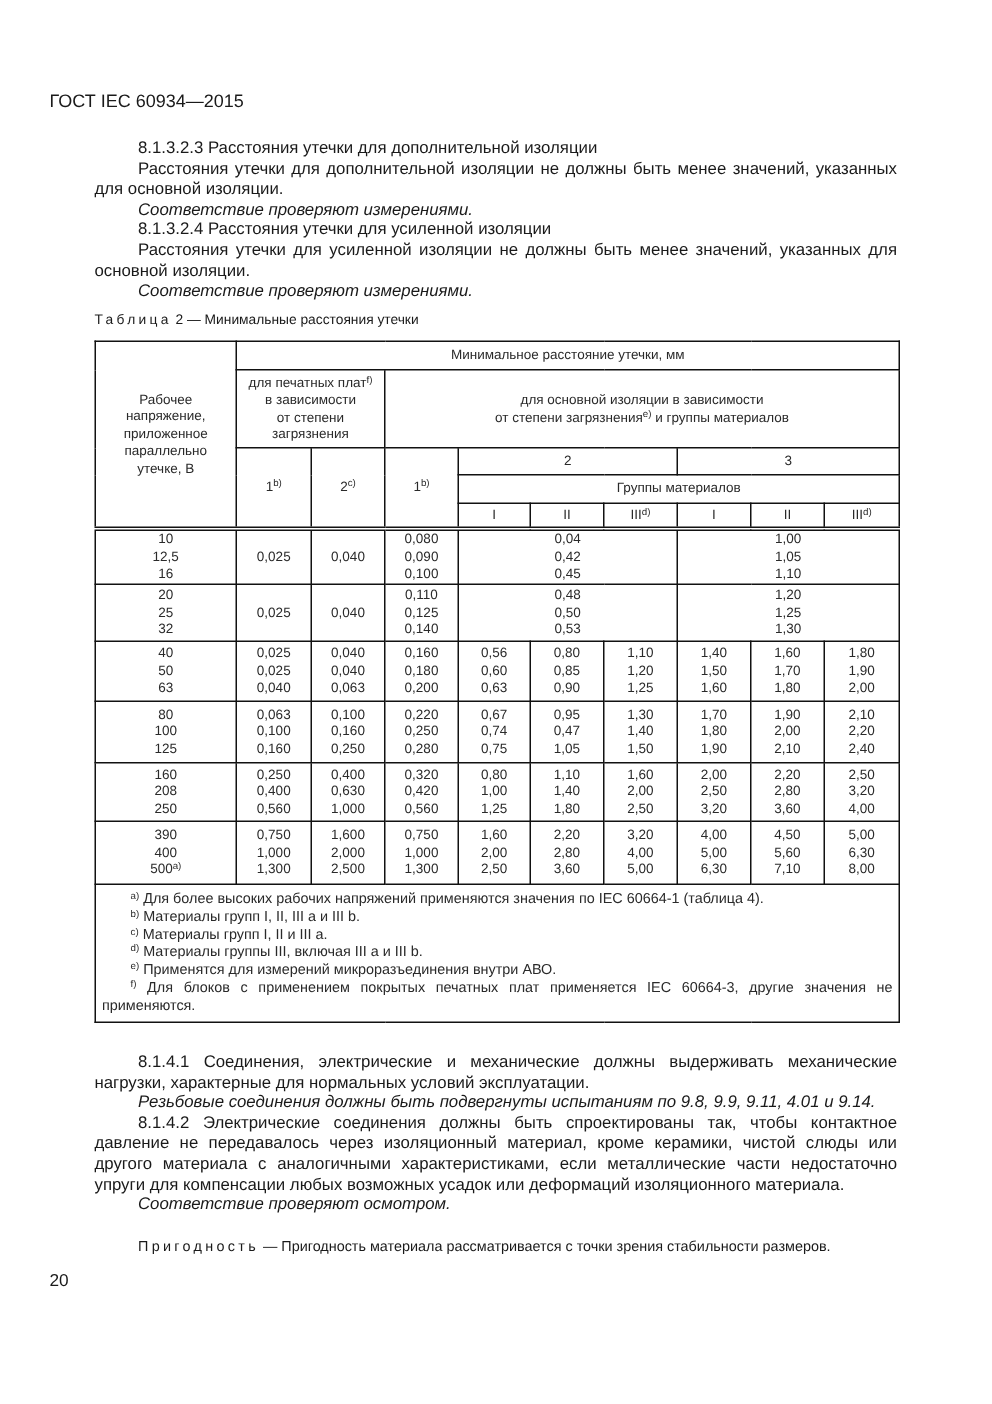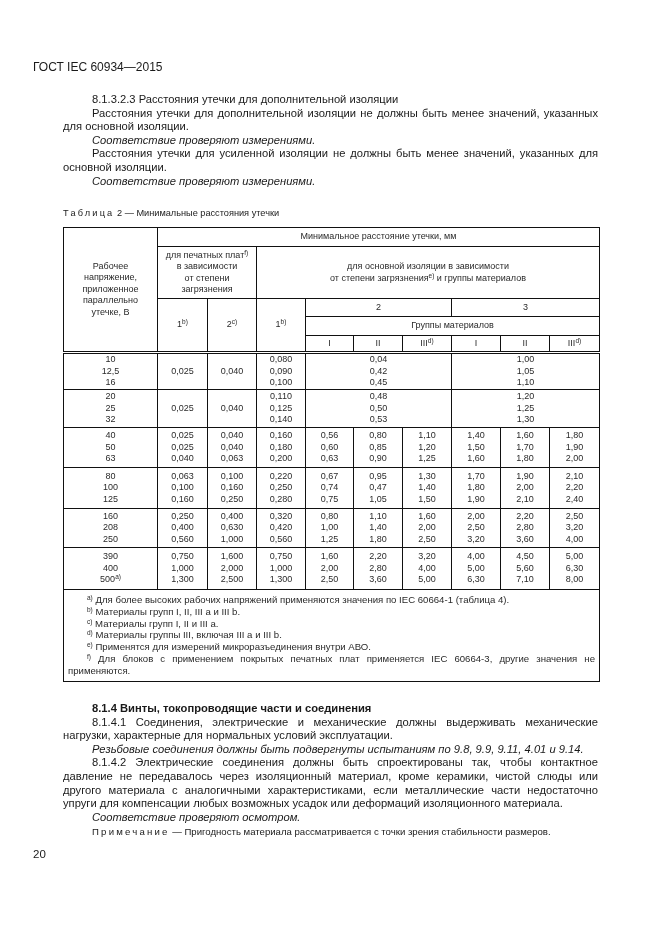--- a/index.html
+++ b/index.html
@@ -26,20 +26,21 @@
 </style>
 </head>
 <body>
 
 <div class="hdr">ГОСТ IEC 60934—2015</div>
 
 <div class="txt" style="top:93px;">
   <p class="para">8.1.3.2.3 Расстояния утечки для дополнительной изоляции</p>
   <p class="para">Расстояния утечки для дополнительной изоляции не должны быть менее значений, указанных для основной изоляции.</p>
   <p class="para it">Соответствие проверяют измерениями.</p>
+  <p class="para">8.1.3.2.4 Расстояния утечки для усиленной изоляции</p>
   <p class="para">Расстояния утечки для усиленной изоляции не должны быть менее значений, указанных для основной изоляции.</p>
   <p class="para it">Соответствие проверяют измерениями.</p>
 </div>
 
 <div class="tcap"><span class="sp">Таблица</span><span> 2 — Минимальные расстояния утечки</span></div>
 
 <table class="t">
   <colgroup>
     <col style="width:94px">
       <col style="width:50px">
@@ -254,22 +255,21 @@
       <p><sup>c)</sup><span> Материалы групп I, II и III a.</span></p>
       <p><sup>d)</sup><span> Материалы группы III, включая III a и III b.</span></p>
       <p><sup>e)</sup><span> Применятся для измерений микроразъединения внутри АВО.</span></p>
       <p><sup>f)</sup><span> Для блоков с применением покрытых печатных плат применяется IEC 60664-3, другие значения не применяются.</span></p>
     </td>
   </tr>
 </tbody>
   </table>
 
 <div class="txt" style="top:702px;">
-  <p class="para b">8.1.4 Винты, токопроводящие части и соединения</p>
   <p class="para">8.1.4.1 Соединения, электрические и механические должны выдерживать механические нагрузки, характерные для нормальных условий эксплуатации.</p>
   <p class="para it">Резьбовые соединения должны быть подвергнуты испытаниям по 9.8, 9.9, 9.11, 4.01 и 9.14.</p>
   <p class="para">8.1.4.2 Электрические соединения должны быть спроектированы так, чтобы контактное давление не передавалось через изоляционный материал, кроме керамики, чистой слюды или другого материала с аналогичными характеристиками, если металлические части недостаточно упруги для компенсации любых возможных усадок или деформаций изоляционного материала.</p>
   <p class="para it">Соответствие проверяют осмотром.</p>
 </div>
 
-<div class="note"><span class="sp">Примечание</span><span> — Пригодность материала рассматривается с точки зрения стабильности размеров.</span></div>
+<div class="note"><span class="sp">Пригодность</span><span> — Пригодность материала рассматривается с точки зрения стабильности размеров.</span></div>
 
 <div class="pg">20</div>
 
 </body></html>

